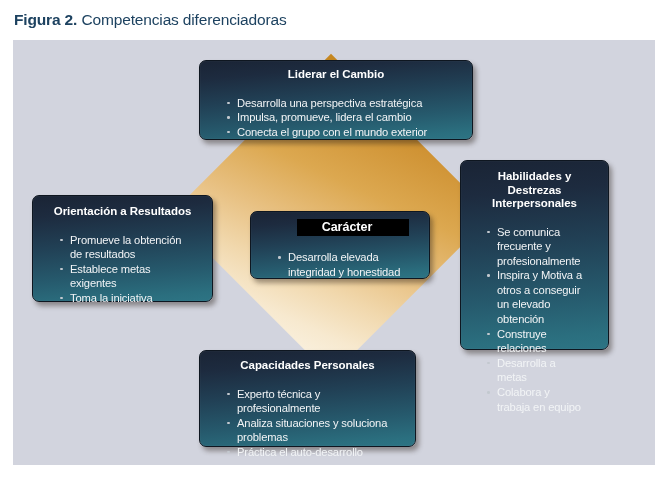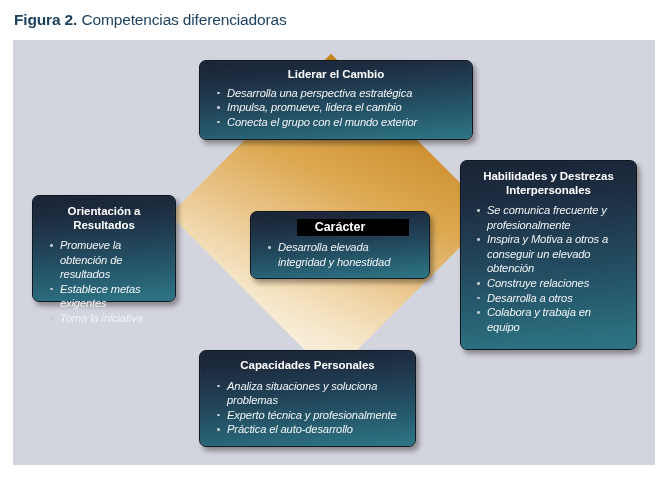--- a/index.html
+++ b/index.html
@@ -81,23 +81,22 @@
   .node-title {
     text-align: center;
     font-weight: bold;
     font-size: 11.5px;
     line-height: 13.5px;
     color: #ffffff;
     letter-spacing: -0.05px;
   }
   .node-list {
     list-style: none;
-    margin: 4px;
+    margin: 14px;
     padding: 0;
-    font-style: italic;
   }
   .node-list li {
     position: relative;
     padding-left: 13px;
     font-size: 11.2px;
     line-height: 14.6px;
     color: #f2f4f6;
     letter-spacing: -0.15px;
   }
   .node-list li::before {
@@ -117,30 +116,30 @@
     top: 20px;
     width: 274px;
     height: 80px;
     padding: 7px 10px 0 10px;
   }
   #node-liderar .node-title { }
 
   #node-habilidades {
     left: 447px;
     top: 120px;
-    width: 177px;
+    width: 149px;
     height: 190px;
     padding: 9px 9px 0 9px;
   }
   #node-habilidades .node-title { margin-bottom: 6px; }
 
   #node-orientacion {
     left: 19px;
     top: 155px;
-    width: 144px;
+    width: 181px;
     height: 107px;
     padding: 9px 10px 0 10px;
   }
   #node-orientacion .node-title { margin-bottom: 6px; }
 
   #node-capacidades {
     left: 186px;
     top: 310px;
     width: 217px;
     height: 97px;
@@ -168,21 +167,21 @@
   #caracter-redaction-bar {
     position: absolute;
     left: 36px;
     top: 0px;
     width: 112px;
     height: 17px;
     background: #000000;
   }
   #caracter-title {
     position: absolute;
-    left: 0;
+    left: 7px;
     top: 1px;
     width: 100%;
     text-align: center;
     font-weight: bold;
     font-size: 12.5px;
     line-height: 15px;
     color: #ffffff;
   }
 </style>
 </head>
@@ -205,39 +204,39 @@
       <li>Conecta el grupo con el mundo exterior</li>
     </ul>
   </div>
 
   <div class="node-card" id="node-habilidades">
     <div class="node-title">Habilidades y Destrezas Interpersonales</div>
     <ul class="node-list">
       <li>Se comunica frecuente y profesionalmente</li>
       <li>Inspira y Motiva a otros a conseguir un elevado obtención</li>
       <li>Construye relaciones</li>
-      <li>Desarrolla a otros</li>
+      <li>Desarrolla a metas</li>
       <li>Colabora y trabaja en equipo</li>
     </ul>
   </div>
 
   <div class="node-card" id="node-orientacion">
     <div class="node-title">Orientación a Resultados</div>
     <ul class="node-list">
       <li>Promueve la obtención de resultados</li>
       <li>Establece metas exigentes</li>
       <li>Toma la iniciativa</li>
     </ul>
   </div>
 
   <div class="node-card" id="node-capacidades">
     <div class="node-title">Capacidades Personales</div>
     <ul class="node-list">
+      <li>Experto técnica y profesionalmente</li>
       <li>Analiza situaciones y soluciona problemas</li>
-      <li>Experto técnica y profesionalmente</li>
       <li>Práctica el auto-desarrollo</li>
     </ul>
   </div>
 
   <div class="node-card" id="node-caracter">
     <div class="redaction-wrap">
       <div id="caracter-redaction-bar"></div>
       <div id="caracter-title">Carácter</div>
     </div>
     <ul class="node-list">

